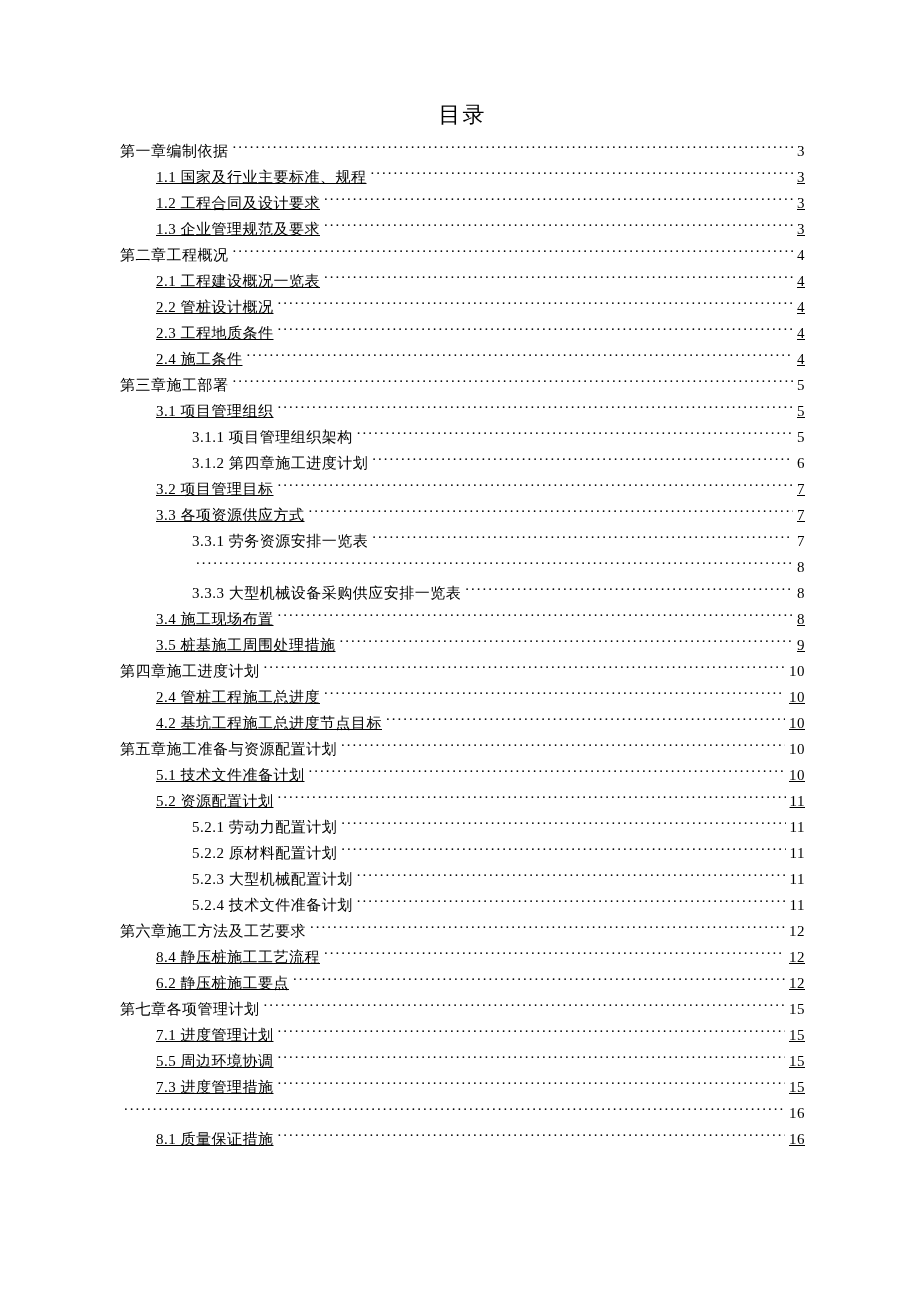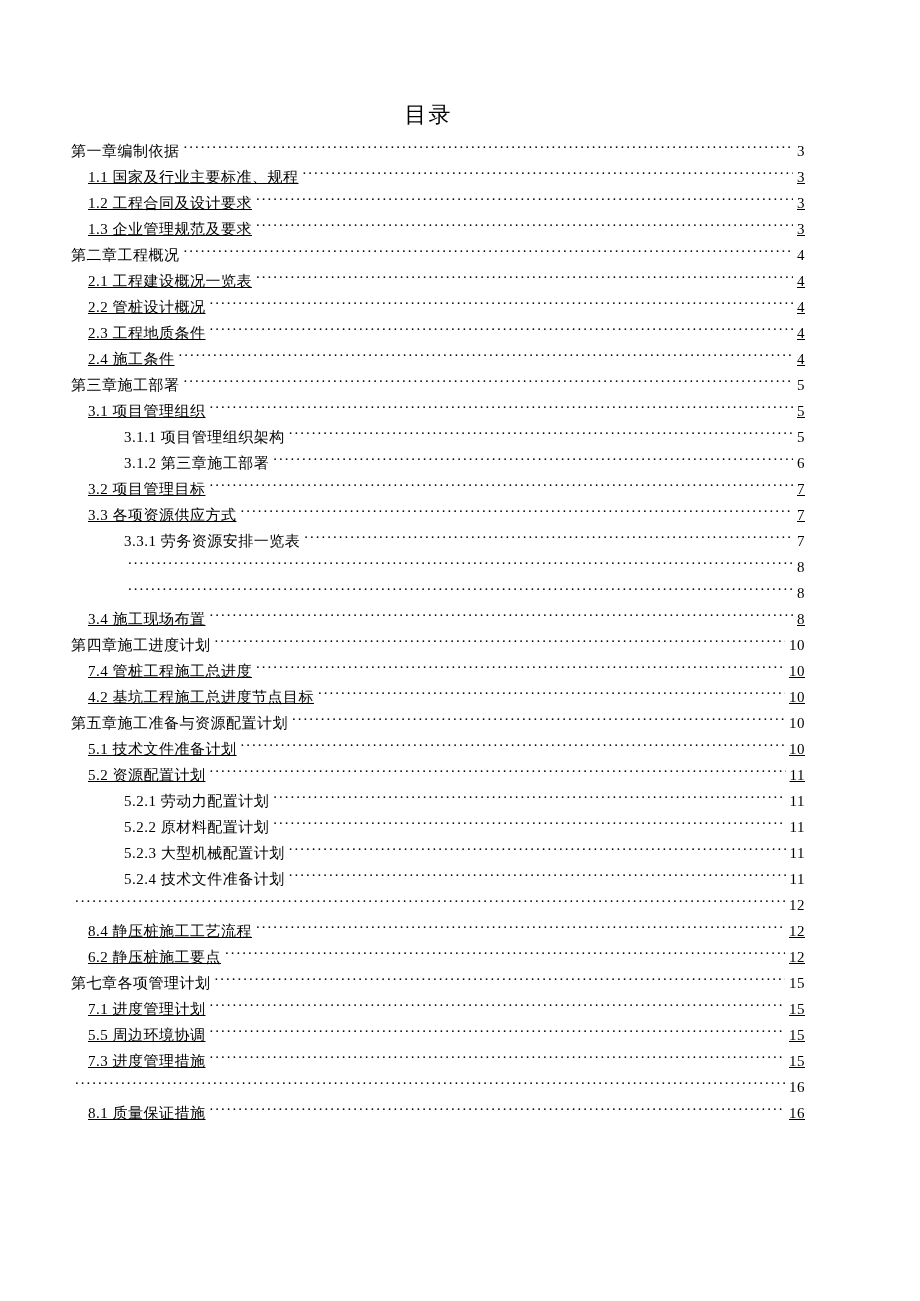--- a/index.html
+++ b/index.html
@@ -7,39 +7,39 @@
     padding: 0;
     background: #ffffff;
     width: 920px;
     font-family: "SimSun", "STSong", serif;
     color: #000000;
   }
   .page {
     width: 920px;
     min-height: 1301px;
     box-sizing: border-box;
-    padding: 100px 115px 80px 52px;
+    padding: 100px 115px 80px 120px;
     position: relative;
   }
   .title {
     text-align: center;
     font-size: 22px;
     letter-spacing: 2px;
     margin-bottom: 8px;
     font-family: "SimSun", "STSong", serif;
   }
   .toc-line {
     display: flex;
     align-items: baseline;
     font-size: 15px;
     line-height: 26px;
     white-space: nowrap;
     letter-spacing: 0.5px;
   }
-  .toc-line.level-0 { padding-left: 0; margin-left: 19px; }
+  .toc-line.level-0 { padding-left: 0; }
   .toc-line.level-1 { padding-left: 36px; text-decoration: underline; }
   .toc-line.level-2 { padding-left: 72px; }
   .toc-label {
     white-space: nowrap;
   }
   .toc-leader {
     flex: 1 1 auto;
     overflow: hidden;
     position: relative;
     height: 1em;
@@ -118,21 +118,21 @@
         <span class="toc-label">3.1  项目管理组织</span>
         <span class="toc-leader"></span>
         <span class="toc-page">5</span>
       </div>
       <div class="toc-line level-2">
         <span class="toc-label">3.1.1 项目管理组织架构</span>
         <span class="toc-leader"></span>
         <span class="toc-page">5</span>
       </div>
       <div class="toc-line level-2">
-        <span class="toc-label">3.1.2 第三章施工部署</span>
+        <span class="toc-label">3.1.2 第四章施工进度计划</span>
         <span class="toc-leader"></span>
         <span class="toc-page">6</span>
       </div>
       <div class="toc-line level-1">
         <span class="toc-label">3.2  项目管理目标</span>
         <span class="toc-leader"></span>
         <span class="toc-page">7</span>
       </div>
       <div class="toc-line level-1">
         <span class="toc-label">3.3  各项资源供应方式</span>
@@ -142,35 +142,41 @@
       <div class="toc-line level-2">
         <span class="toc-label">3.3.1 劳务资源安排一览表</span>
         <span class="toc-leader"></span>
         <span class="toc-page">7</span>
       </div>
       <div class="toc-line level-2">
         <span class="toc-leader"></span>
         <span class="toc-page">8</span>
       </div>
       <div class="toc-line level-2">
+        <span class="toc-label">3.3.3 大型机械设备采购供应安排一览表</span>
         <span class="toc-leader"></span>
         <span class="toc-page">8</span>
       </div>
       <div class="toc-line level-1">
         <span class="toc-label">3.4  施工现场布置</span>
         <span class="toc-leader"></span>
         <span class="toc-page">8</span>
       </div>
+      <div class="toc-line level-1">
+        <span class="toc-label">3.5  桩基施工周围处理措施</span>
+        <span class="toc-leader"></span>
+        <span class="toc-page">9</span>
+      </div>
       <div class="toc-line level-0">
         <span class="toc-label">第四章施工进度计划</span>
         <span class="toc-leader"></span>
         <span class="toc-page">10</span>
       </div>
       <div class="toc-line level-1">
-        <span class="toc-label">7.4 管桩工程施工总进度</span>
+        <span class="toc-label">2.4 管桩工程施工总进度</span>
         <span class="toc-leader"></span>
         <span class="toc-page">10</span>
       </div>
       <div class="toc-line level-1">
         <span class="toc-label">4.2  基坑工程施工总进度节点目标</span>
         <span class="toc-leader"></span>
         <span class="toc-page">10</span>
       </div>
       <div class="toc-line level-0">
         <span class="toc-label">第五章施工准备与资源配置计划</span>
@@ -201,20 +207,21 @@
         <span class="toc-label">5.2.3 大型机械配置计划</span>
         <span class="toc-leader"></span>
         <span class="toc-page">11</span>
       </div>
       <div class="toc-line level-2">
         <span class="toc-label">5.2.4 技术文件准备计划</span>
         <span class="toc-leader"></span>
         <span class="toc-page">11</span>
       </div>
       <div class="toc-line level-0">
+        <span class="toc-label">第六章施工方法及工艺要求</span>
         <span class="toc-leader"></span>
         <span class="toc-page">12</span>
       </div>
       <div class="toc-line level-1">
         <span class="toc-label">8.4 静压桩施工工艺流程</span>
         <span class="toc-leader"></span>
         <span class="toc-page">12</span>
       </div>
       <div class="toc-line level-1">
         <span class="toc-label">6.2 静压桩施工要点</span>

